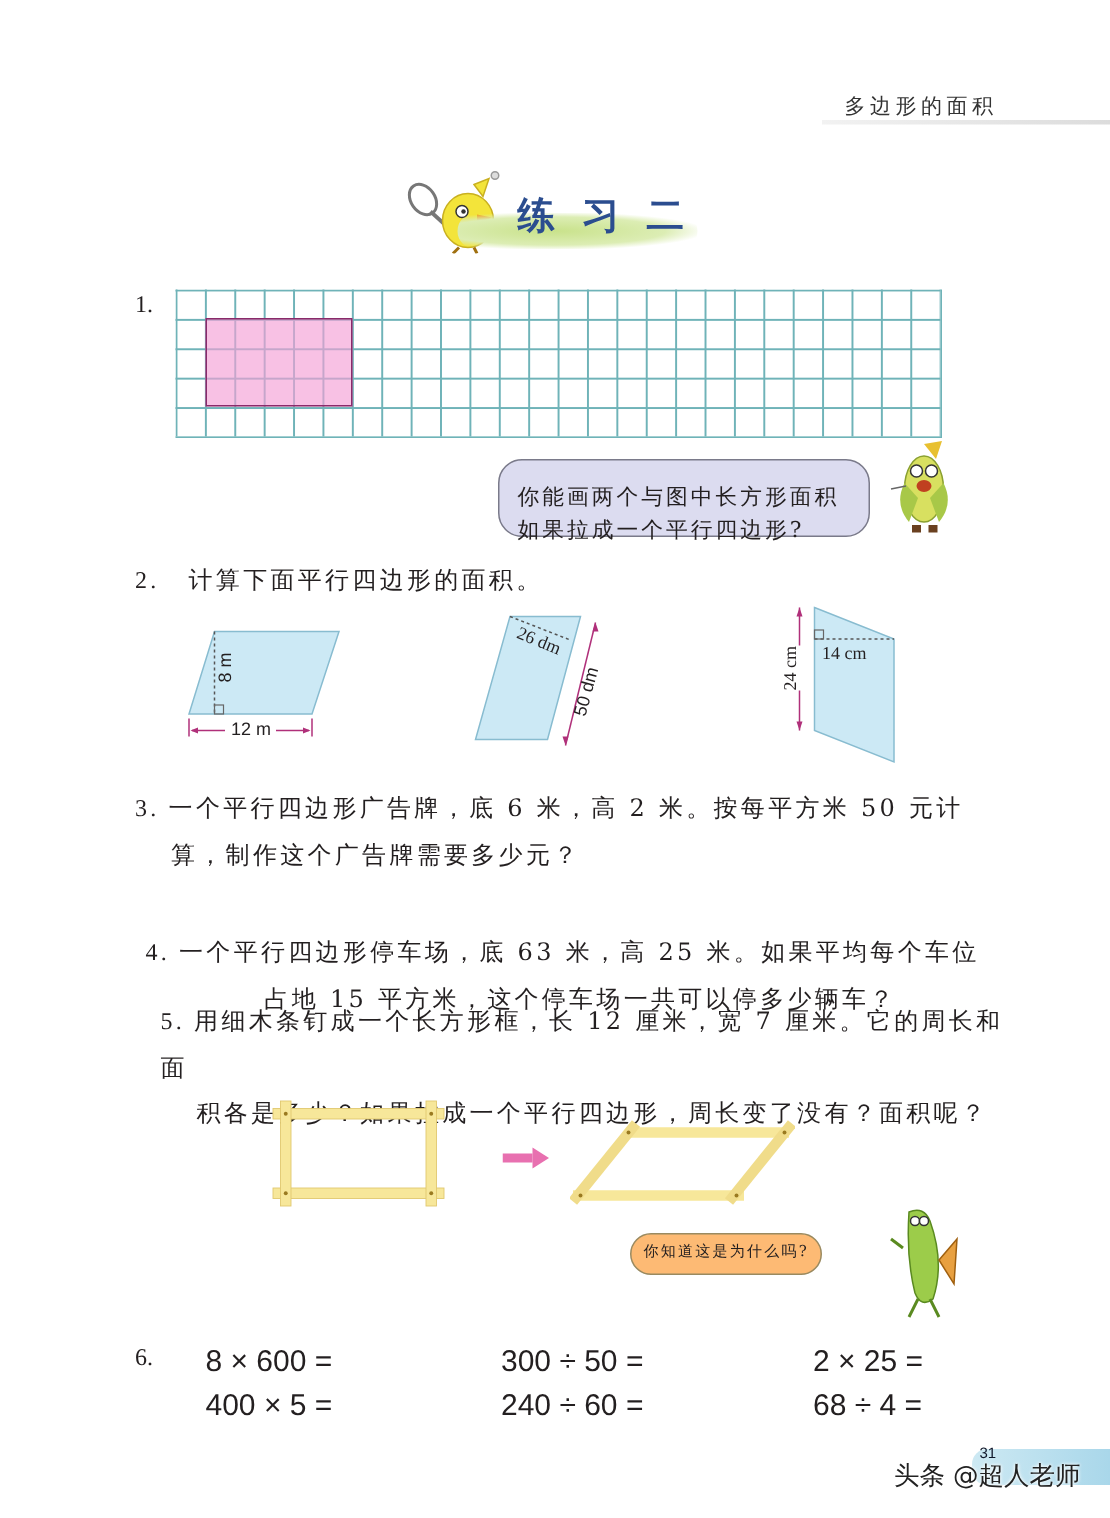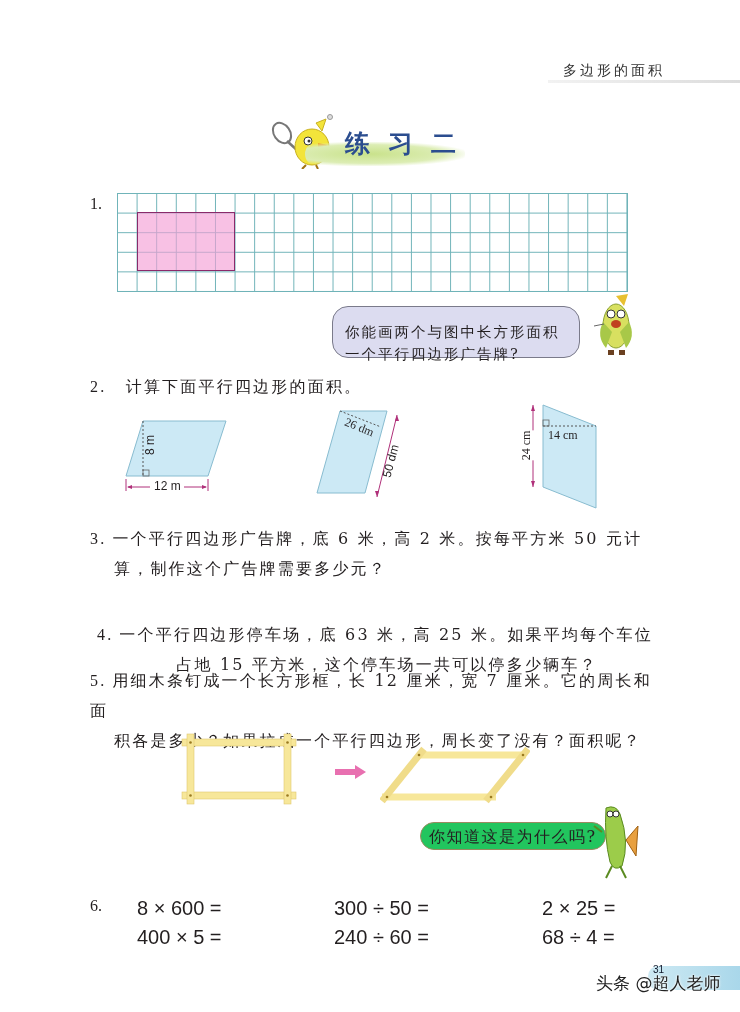--- a/index.html
+++ b/index.html
@@ -16,21 +16,21 @@
   .qtext { font-size:16px; letter-spacing:2.2px; line-height:30px; }
   .grid { left:117px; top:193px; width:510px; height:98px;
           background-image:
             linear-gradient(#6fb3b8 1px, transparent 1px),
             linear-gradient(90deg, #6fb3b8 1px, transparent 1px);
           background-size:19.6px 19.6px; border-right:1px solid #6fb3b8; border-bottom:1px solid #6fb3b8; }
   .pink-rect { left:137px; top:212px; width:98px; height:59px; background:rgba(244,160,214,0.65);
                border:1.5px solid #8a2a6a; box-sizing:border-box; }
   .bubble { border:1.5px solid #7a7a8a; border-radius:16px; background:#dcdcf0; font-size:14.5px;
             letter-spacing:2px; line-height:22px; padding:14px 12px; box-sizing:border-box; }
-  .bubble2 { border:1.5px solid #9a8a60; border-radius:16px; background:#22c55e; font-size:16px;
+  .bubble2 { border:1.5px solid #9a8a60; border-radius:16px; background:#fdba74; font-size:10px;
              letter-spacing:1.5px; padding:4px 8px; box-sizing:border-box; }
   .calc { font-family:"Liberation Sans", sans-serif; font-size:20px;margin-left:24px; }
   .watermark { left:596px; top:972px; font-family:"DejaVu Sans", sans-serif; font-size:17px; color:#222;
                text-shadow:0 0 2px #fff, 0 0 3px #fff; }
   .page-tab { left:648px; top:966px; width:92px; height:24px; background:linear-gradient(90deg,#cde9f3,#a9d7ea);
               border-radius:10px 0 0 10px; }
   .page-num { left:653px; top:964px; font-size:10px; color:#0f172a; font-family:"Liberation Sans", sans-serif; }
 </style>
 </head>
 <body>
@@ -54,21 +54,21 @@
 </div>
 <div class="abs title-band"></div>
 <div class="abs title-text">练习二</div>
 
 <div class="abs qnum" style="left:90px;top:195px;">1.</div>
 <div class="abs grid"></div>
 <div class="abs pink-rect"></div>
 
 <div class="abs bubble" style="left:332px;top:306px;width:248px;height:52px;">
   <div>你能画两个与图中长方形面积</div>
-  <div>一个平行四边形广告牌?</div>
+  <div>如果拉成一个平行四边形?</div>
 </div>
 <div class="abs" style="left:592px;top:292px;width:48px;height:66px;">
   <svg width="48" height="66" viewBox="0 0 48 66">
     <path d="M24 4 L36 2 L32 14 Z" fill="#e8c030"></path>
     <ellipse cx="24" cy="34" rx="13" ry="22" fill="#d8e060" stroke="#8aa030"></ellipse>
     <path d="M11 30 Q4 44 14 56 L20 40 Z" fill="#a8c848"></path>
     <path d="M37 30 Q44 44 34 56 L28 40 Z" fill="#a8c848"></path>
     <circle cx="19" cy="22" r="4" fill="#fff" stroke="#333"></circle>
     <circle cx="29" cy="22" r="4" fill="#fff" stroke="#333"></circle>
     <ellipse cx="24" cy="32" rx="5" ry="4" fill="#c04020"></ellipse>
@@ -127,21 +127,21 @@
 <div class="abs qtext" style="left:90px;top:524px;width:570px;">
   <div><span class="qnum">3.</span><span style="margin-left:6px;">一个平行四边形广告牌，底 6 米，高 2 米。按每平方米 50 元计</span></div>
   <div style="padding-left:24px;">算，制作这个广告牌需要多少元？</div>
 </div>
 
 <div class="abs qtext" style="left:90px;top:620px;width:570px;text-align:center;">
   <div><span class="qnum">4.</span><span style="margin-left:6px;">一个平行四边形停车场，底 63 米，高 25 米。如果平均每个车位</span></div>
   <div style="padding-left:24px;">占地 15 平方米，这个停车场一共可以停多少辆车？</div>
 </div>
 
-<div class="abs qtext" style="left:90px;top:666px;width:570px;">
+<div class="abs qtext" style="left:107px;top:666px;width:570px;">
   <div><span class="qnum">5.</span><span style="margin-left:6px;">用细木条钉成一个长方形框，长 12 厘米，宽 7 厘米。它的周长和面</span></div>
   <div style="padding-left:24px;">积各是多少？如果拉成一个平行四边形，周长变了没有？面积呢？</div>
 </div>
 
 <div class="abs" style="left:180px;top:733px;width:120px;height:72px;">
   <svg width="120" height="72" viewBox="0 0 120 72">
     <rect x="2" y="6" width="114" height="7" fill="#f7e79a" stroke="#e0c870" stroke-width="0.6"></rect>
     <rect x="2" y="59" width="114" height="7" fill="#f7e79a" stroke="#e0c870" stroke-width="0.6"></rect>
     <rect x="7" y="1" width="7" height="70" fill="#f7e79a" stroke="#e0c870" stroke-width="0.6"></rect>
     <rect x="104" y="1" width="7" height="70" fill="#f7e79a" stroke="#e0c870" stroke-width="0.6"></rect>

